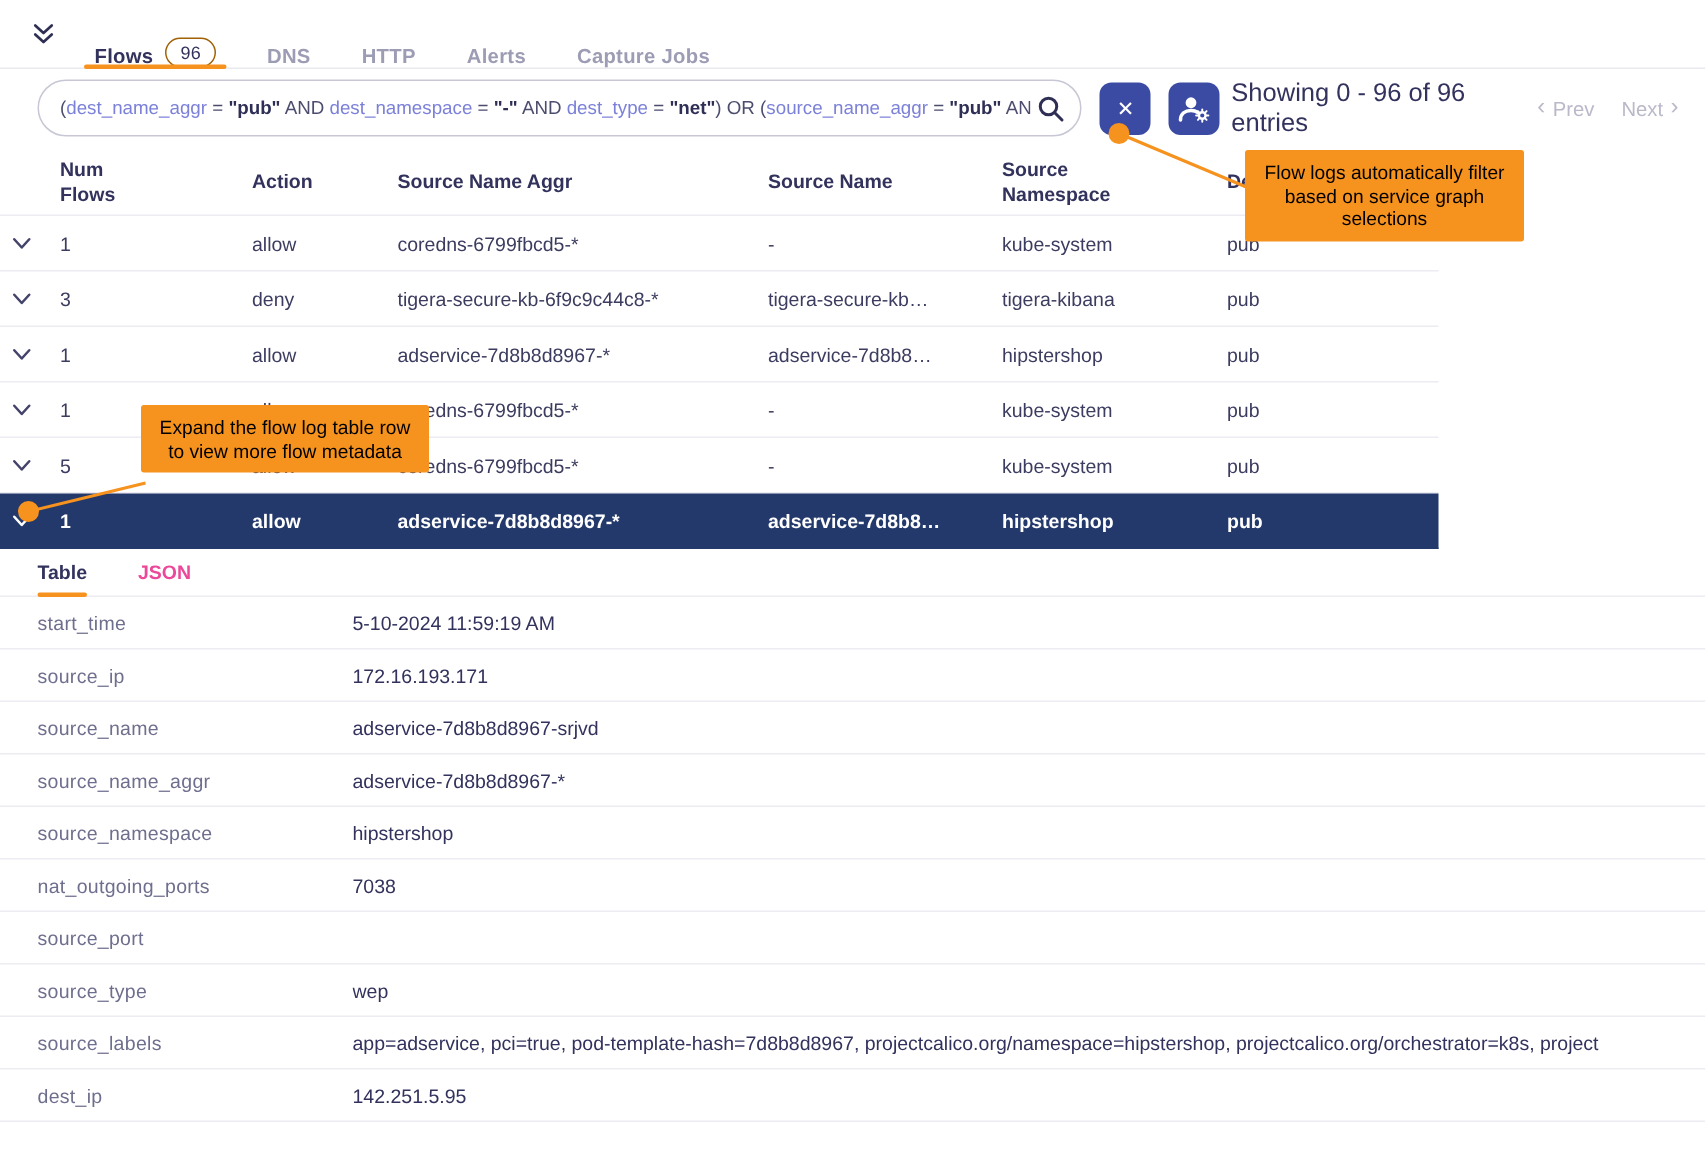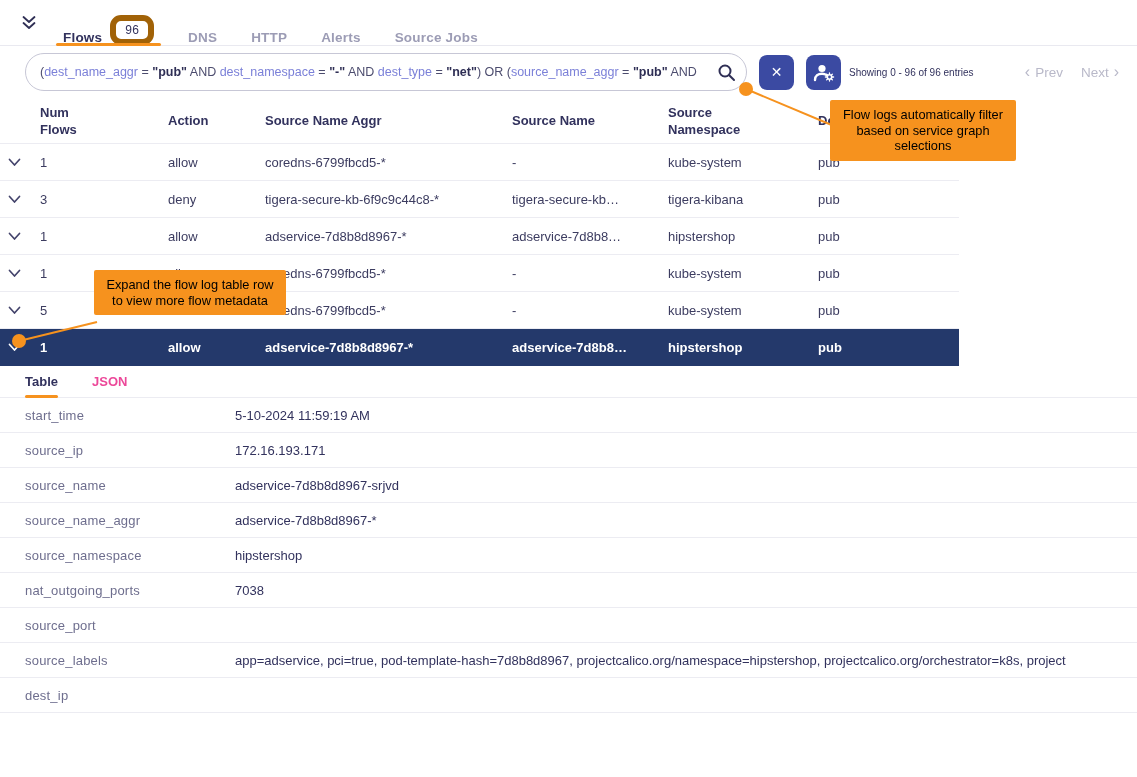--- a/index.html
+++ b/index.html
@@ -9,35 +9,35 @@
 
   
   .tabbar{display:flex;align-items:center;height:46px;border-bottom:1px solid #e9e9f0;padding-left:12px}
   .expander{display:flex;align-items:center;justify-content:center;width:34px;color:#2f2f55;cursor:pointer}
   .tabs{display:flex;height:100%}
   .tab{position:relative;display:flex;align-items:flex-end;gap:8px;padding:0 17px;
     font-size:13.5px;font-weight:700;color:#9c9cb5;letter-spacing:.2px;cursor:pointer}
   .tab.active{color:var(--navy)}
   .tab.active::after{content:"";position:absolute;left:10px;right:10px;bottom:-1px;height:3px;
     background:var(--orange);border-radius:2px}
-  .badge{font-weight:400;font-size:12px;color:var(--navy);border:6px solid #a16207;border-radius:11px;
+  .badge{font-weight:400;font-size:12px;color:var(--navy);border:1px solid #a16207;border-radius:11px;
     padding:2px 9px;background:#fff}
 
   
   .filterbar{display:flex;align-items:center;height:54px;padding:8px 14px 10px 25px}
   .searchbox{width:722px;height:38px;border:1.5px solid #c7c7d6;border-radius:19px;display:flex;
     align-items:center;padding:0 10px 0 14px;overflow:hidden;background:#fff;cursor:text}
   .query{flex:1;white-space:nowrap;overflow:hidden;font-size:12.5px;color:#4c4c6e}
   .tk-field{color:var(--field-blue)}
   .tk-val{color:#2f2f55;font-weight:700}
   .tk-op{color:#4c4c6e}
   .mag{flex:none;display:flex;margin-left:4px;color:#2f2f55;cursor:pointer}
   .btn{width:35px;height:35px;border:none;border-radius:8px;background:var(--btn-blue);color:#fff;
     display:flex;align-items:center;justify-content:center;cursor:pointer;margin-left:12px;font-size:14px}
-  .showing{margin-left:8px;font-size:10px;color:var(--navy)}
+  .showing{margin-left:8px;font-size:17px;color:var(--navy)}
   .pager{margin-left:auto;display:flex;gap:18px;font-size:13.5px;color:#b9b9c9;padding-right:4px}
   .pg{display:flex;align-items:center;gap:5px;cursor:default}
   .pg .chev{font-size:16px;line-height:1}
 
   
   .table{width:959px;overflow:hidden}
   .thead,.trow{display:grid;grid-template-columns:40px 128px 97px 247px 156px 150px 259px 120px;width:1197px}
   .thead{height:44px;align-items:center;font-weight:700;font-size:13px;color:var(--navy);
     border-bottom:1px solid #ececf2}
   .hcell{line-height:1.25;padding-right:10px}
@@ -88,21 +88,21 @@
         <div class="tab">
           <span>DNS</span>
         </div>
         <div class="tab">
           <span>HTTP</span>
         </div>
         <div class="tab">
           <span>Alerts</span>
         </div>
         <div class="tab">
-          <span>Source Jobs</span>
+          <span>Capture Jobs</span>
         </div>
       </div>
   </div>
 
   <div class="filterbar">
     <div class="searchbox">
       <div class="query"><span class="tk-op">(</span><span class="tk-field">dest_name_aggr</span><span class="tk-op"> = </span><span class="tk-val">"pub"</span><span class="tk-op"> AND </span><span class="tk-field">dest_namespace</span><span class="tk-op"> = </span><span class="tk-val">"-"</span><span class="tk-op"> AND </span><span class="tk-field">dest_type</span><span class="tk-op"> = </span><span class="tk-val">"net"</span><span class="tk-op">) OR (</span><span class="tk-field">source_name_aggr</span><span class="tk-op"> = </span><span class="tk-val">"pub"</span><span class="tk-op"> AND</span></div>
       <span class="mag">
         <svg width="19" height="19" viewBox="0 0 19 19">
             <circle cx="8" cy="8" r="5.5" fill="none" stroke="currentColor" stroke-width="2"></circle>
@@ -261,25 +261,30 @@
         </div>
         <div class="kvrow">
           <div class="kvkey">nat_outgoing_ports</div>
           <div class="kvval">7038</div>
         </div>
         <div class="kvrow">
           <div class="kvkey">source_port</div>
           <div class="kvval"></div>
         </div>
         <div class="kvrow">
+          <div class="kvkey">source_type</div>
+          <div class="kvval">wep</div>
+        </div>
+        <div class="kvrow">
           <div class="kvkey">source_labels</div>
           <div class="kvval">app=adservice, pci=true, pod-template-hash=7d8b8d8967, projectcalico.org/namespace=hipstershop, projectcalico.org/orchestrator=k8s, project</div>
         </div>
         <div class="kvrow">
           <div class="kvkey">dest_ip</div>
+          <div class="kvval">142.251.5.95</div>
         </div>
       </div>
   </div>
 
   <svg class="overlay">
     <line x1="746" y1="89" x2="834" y2="126" style="stroke:var(--orange);stroke-width:2"></line>
     <circle cx="746" cy="89" r="7" style="fill:var(--orange)"></circle>
     <line x1="19" y1="341" x2="97" y2="322" style="stroke:var(--orange);stroke-width:2"></line>
     <circle cx="19" cy="341" r="7" style="fill:var(--orange)"></circle>
   </svg>

